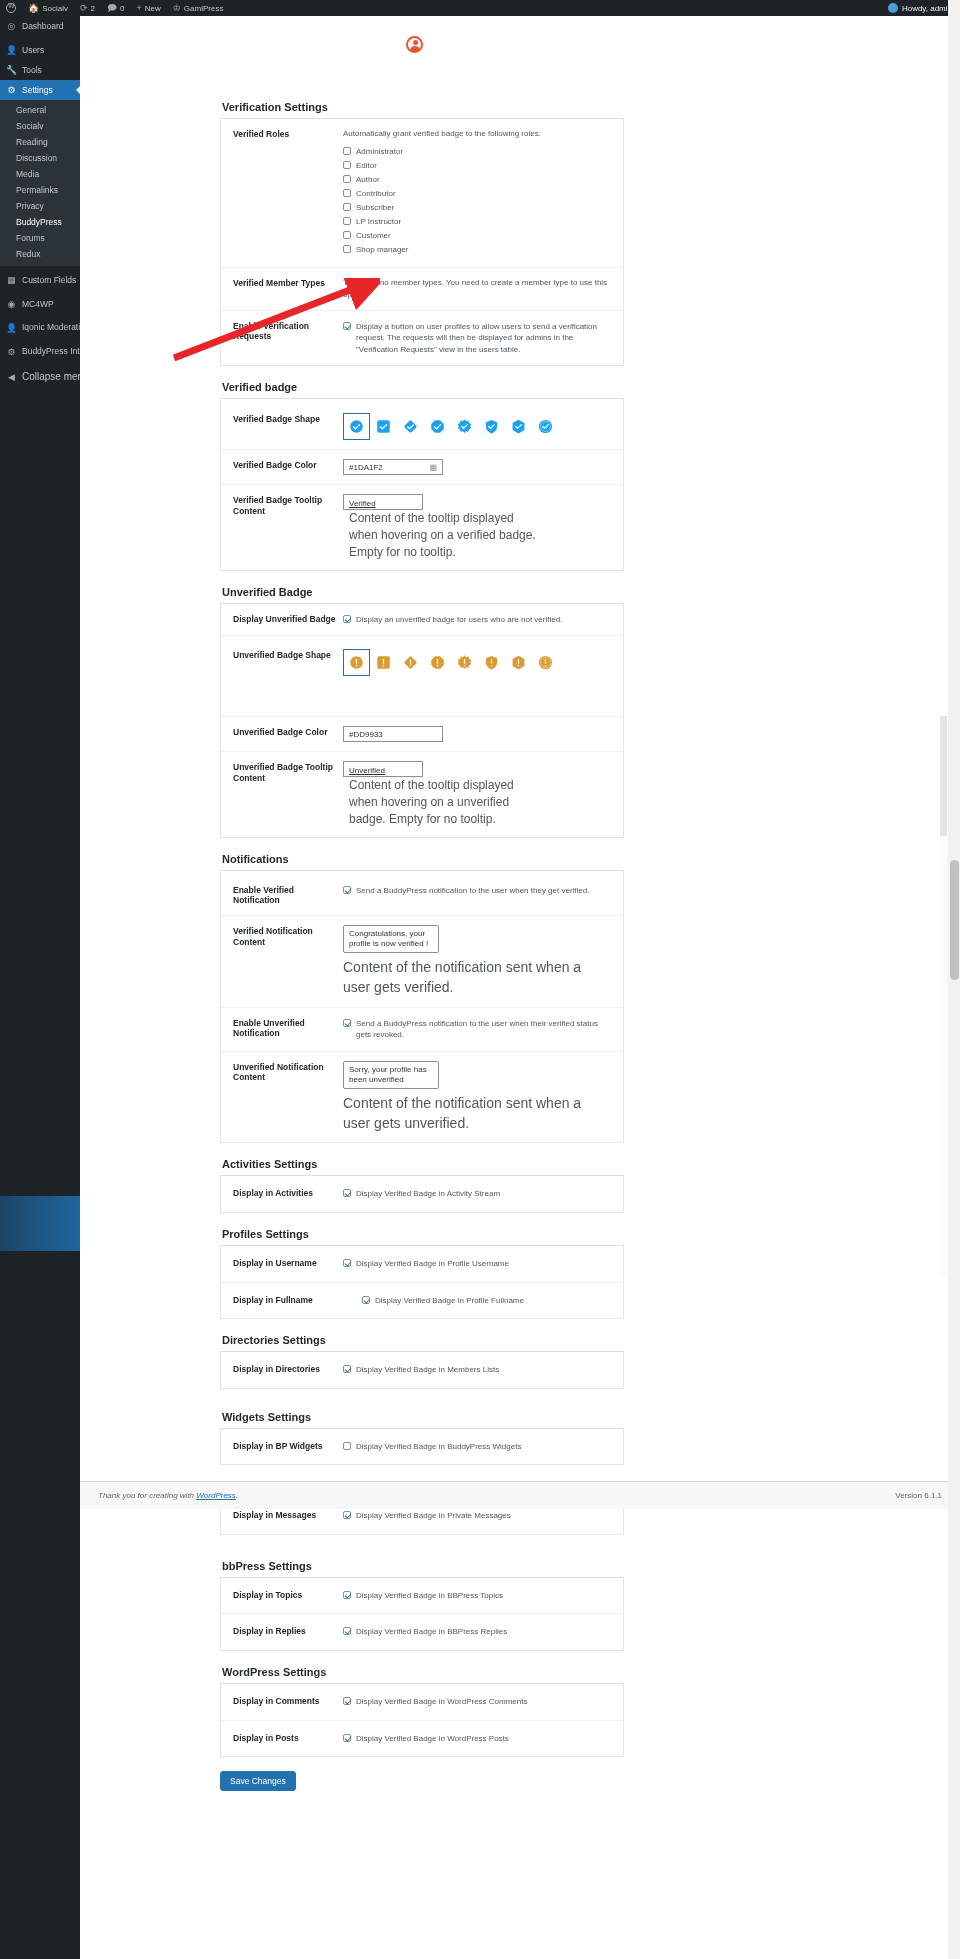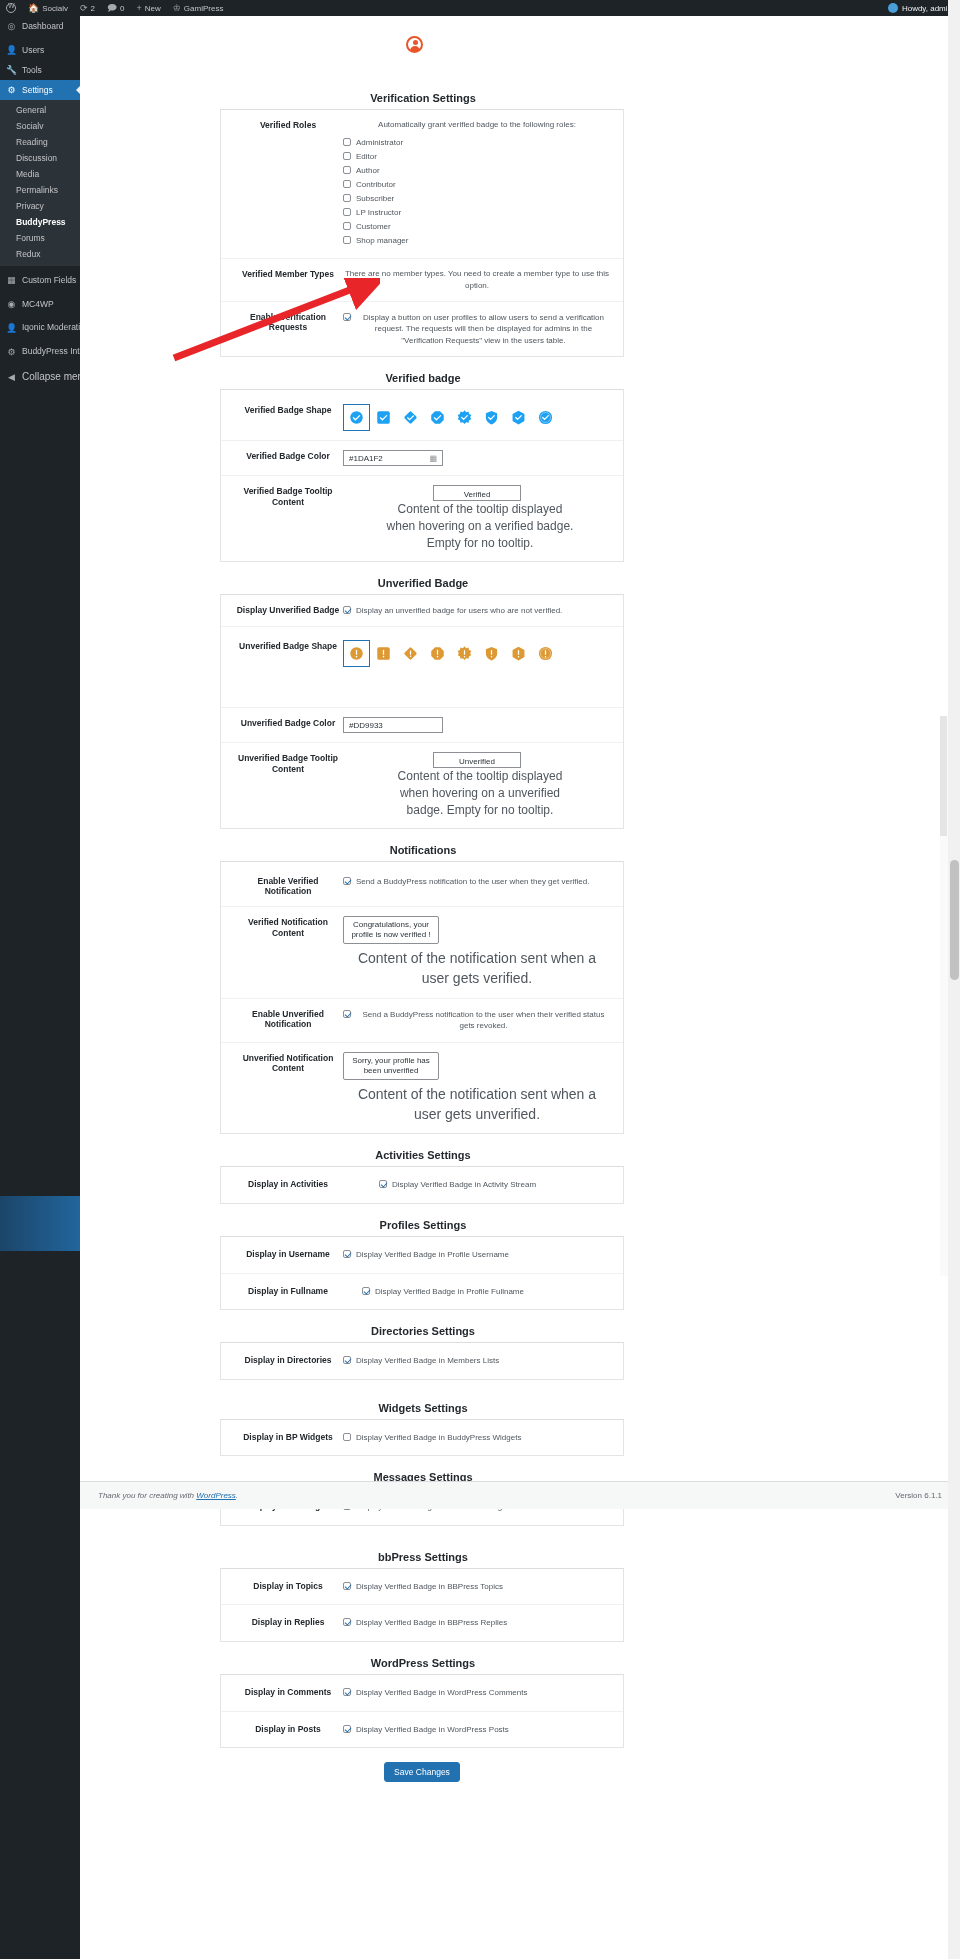--- a/index.html
+++ b/index.html
@@ -39,21 +39,21 @@
   .menu-item .m-ico { width:11px; text-align:center; font-size:9px; color:#a7aaad; flex:0 0 11px; }
   .menu-item.current { background:#2271b1; color:#fff; position:relative; }
   .menu-item.current .m-ico { color:#fff; }
   .menu-item.current:after {
     content:""; position:absolute; right:-1px; top:50%; transform:translateY(-50%);
     border-top:5px solid transparent; border-bottom:5px solid transparent;
     border-right:5px solid #f0f0f1;
   }
   .submenu { background:#2c3338; padding:2px 0 4px 0; }
   .submenu .sub-item { padding:3px 6px 3px 16px; color:#c3c4c7; font-size:8.5px; white-space:nowrap; }
-  .submenu .sub-item.active { color:#fff; font-weight:bold; }
+  .submenu .sub-item.active { color:#fff; font-weight:normal; }
   .menu-sep { height:4px; }
   .menu-item.two-line { align-items:flex-start; }
   .menu-item.two-line .m-label { line-height:1.15; }
   .collapse-item { color:#c3c4c7; font-size:10px; }
   #sidebar-glow {
     position:absolute; left:0; top:1180px; width:80px; height:55px;
     background:linear-gradient(90deg,#1b4b75,#2271b1);
     opacity:.85;
   }
 
@@ -90,21 +90,21 @@
     margin-top:14px; display:flex; justify-content:center; gap:0;
     font-size:9.5px; color:#50575e;
   }
   .nav-tabs .tab {
     padding:4px 34px 6px 34px; border-bottom:2px solid transparent; white-space:nowrap;
   }
   .nav-tabs .tab.active { color:#2271b1; border-bottom-color:#2271b1; font-weight:normal; }
   .tabs-rule { height:1px; background:#dcdcde; margin-top:-1px; }
 
   
-  .main-col { position:absolute; left:140px; top:72px; width:404px;text-align:center; }
+  .main-col { position:absolute; left:140px; top:81px; width:404px; }
   .section-title {
     font-size:11px; font-weight:bold; color:#23282d;
     margin:0 0 5px 2px; padding-top:4px;
   }
   .section-box {
     background:#fff; border:1px solid #e2e4e7; border-top:1px solid #ddd;
     padding:0;
   }
   .field-row { display:flex; padding:9px 12px; align-items:flex-start; }
   .field-row + .field-row { border-top:1px solid #f0f0f1; }
@@ -129,21 +129,21 @@
   .roles-list { margin-top:6px; }
   .roles-list .cb-line { margin:2.5px 0; }
 
   .txt-input {
     border:1px solid #8c8f94; background:#fff; border-radius:0;
     font-size:8px; color:#2c3338; padding:3px 5px; height:16px;
     font-family:"Liberation Sans", sans-serif;
   }
   .color-input { width:100px; display:flex; justify-content:space-between; align-items:center; }
   .color-input .swatch-btn { font-size:8px; color:#8c8f94; }
-  .tooltip-input { width:88px; }
+  .tooltip-input { width:80px;text-decoration:underline; }
   .ta-input {
     border:1px solid #8c8f94; background:#fff; border-radius:2px;
     font-size:8px; color:#2c3338; padding:3px 5px; width:96px; height:28px;
     line-height:1.3; font-family:"Liberation Sans", sans-serif; resize:none; overflow:hidden;
   }
   .inline-desc { font-size:12px; color:#50575e; margin-left:6px; display:inline-block; max-width:190px; line-height:1.4; }
   .below-desc { font-size:14px; color:#50575e; margin-top:4px; }
 
   
   .shape-row { display:flex; gap:0; }
@@ -558,21 +558,21 @@
         <div class="field-label">Unverified Notification Content</div>
         <div class="field-body">
           <div class="ta-input">Sorry, your profile has been unverified</div>
           <div class="below-desc">Content of the notification sent when a user gets unverified.</div>
         </div>
       </div>
     </div>
 
     <div class="section-title" style="margin-top:11px;">Activities Settings</div>
     <div class="section-box">
-      <div class="field-row" style="padding:11px 12px;gap:36px;">
+      <div class="field-row" style="padding:11px 12px;">
         <div class="field-label">Display in Activities</div>
         <div class="field-body">
           <label class="cb-line">
             <span class="cbx checked"></span>
             <span class="desc">Display Verified Badge in Activity Stream</span>
           </label>
         </div>
       </div>
     </div>
 

